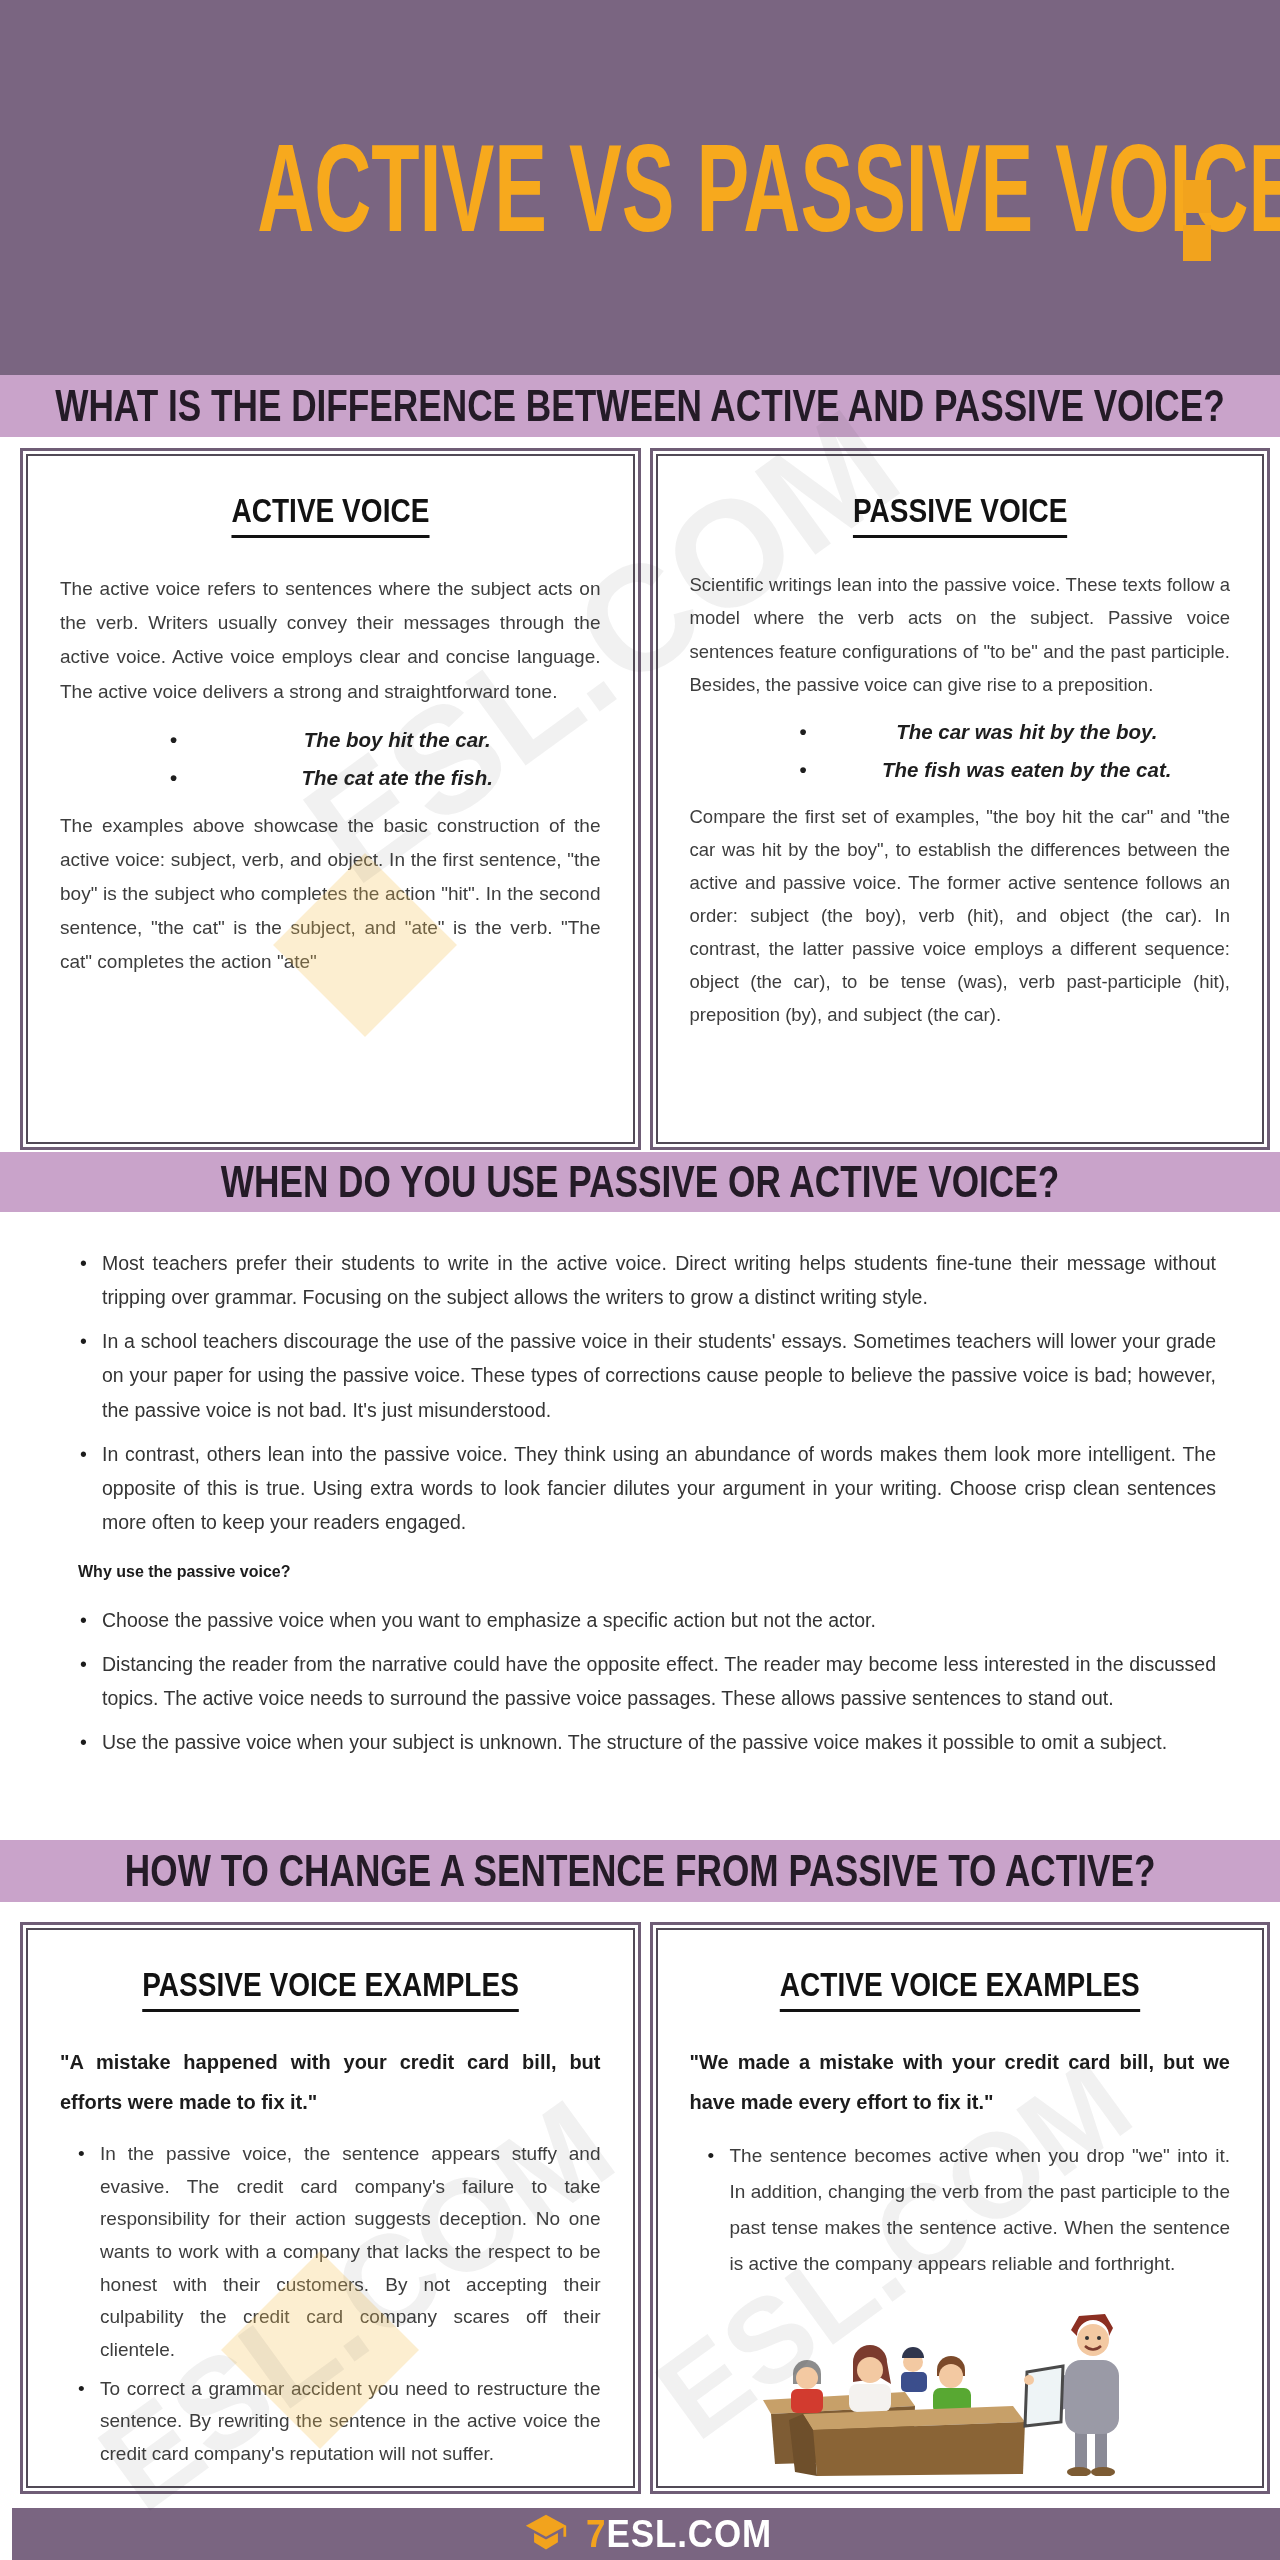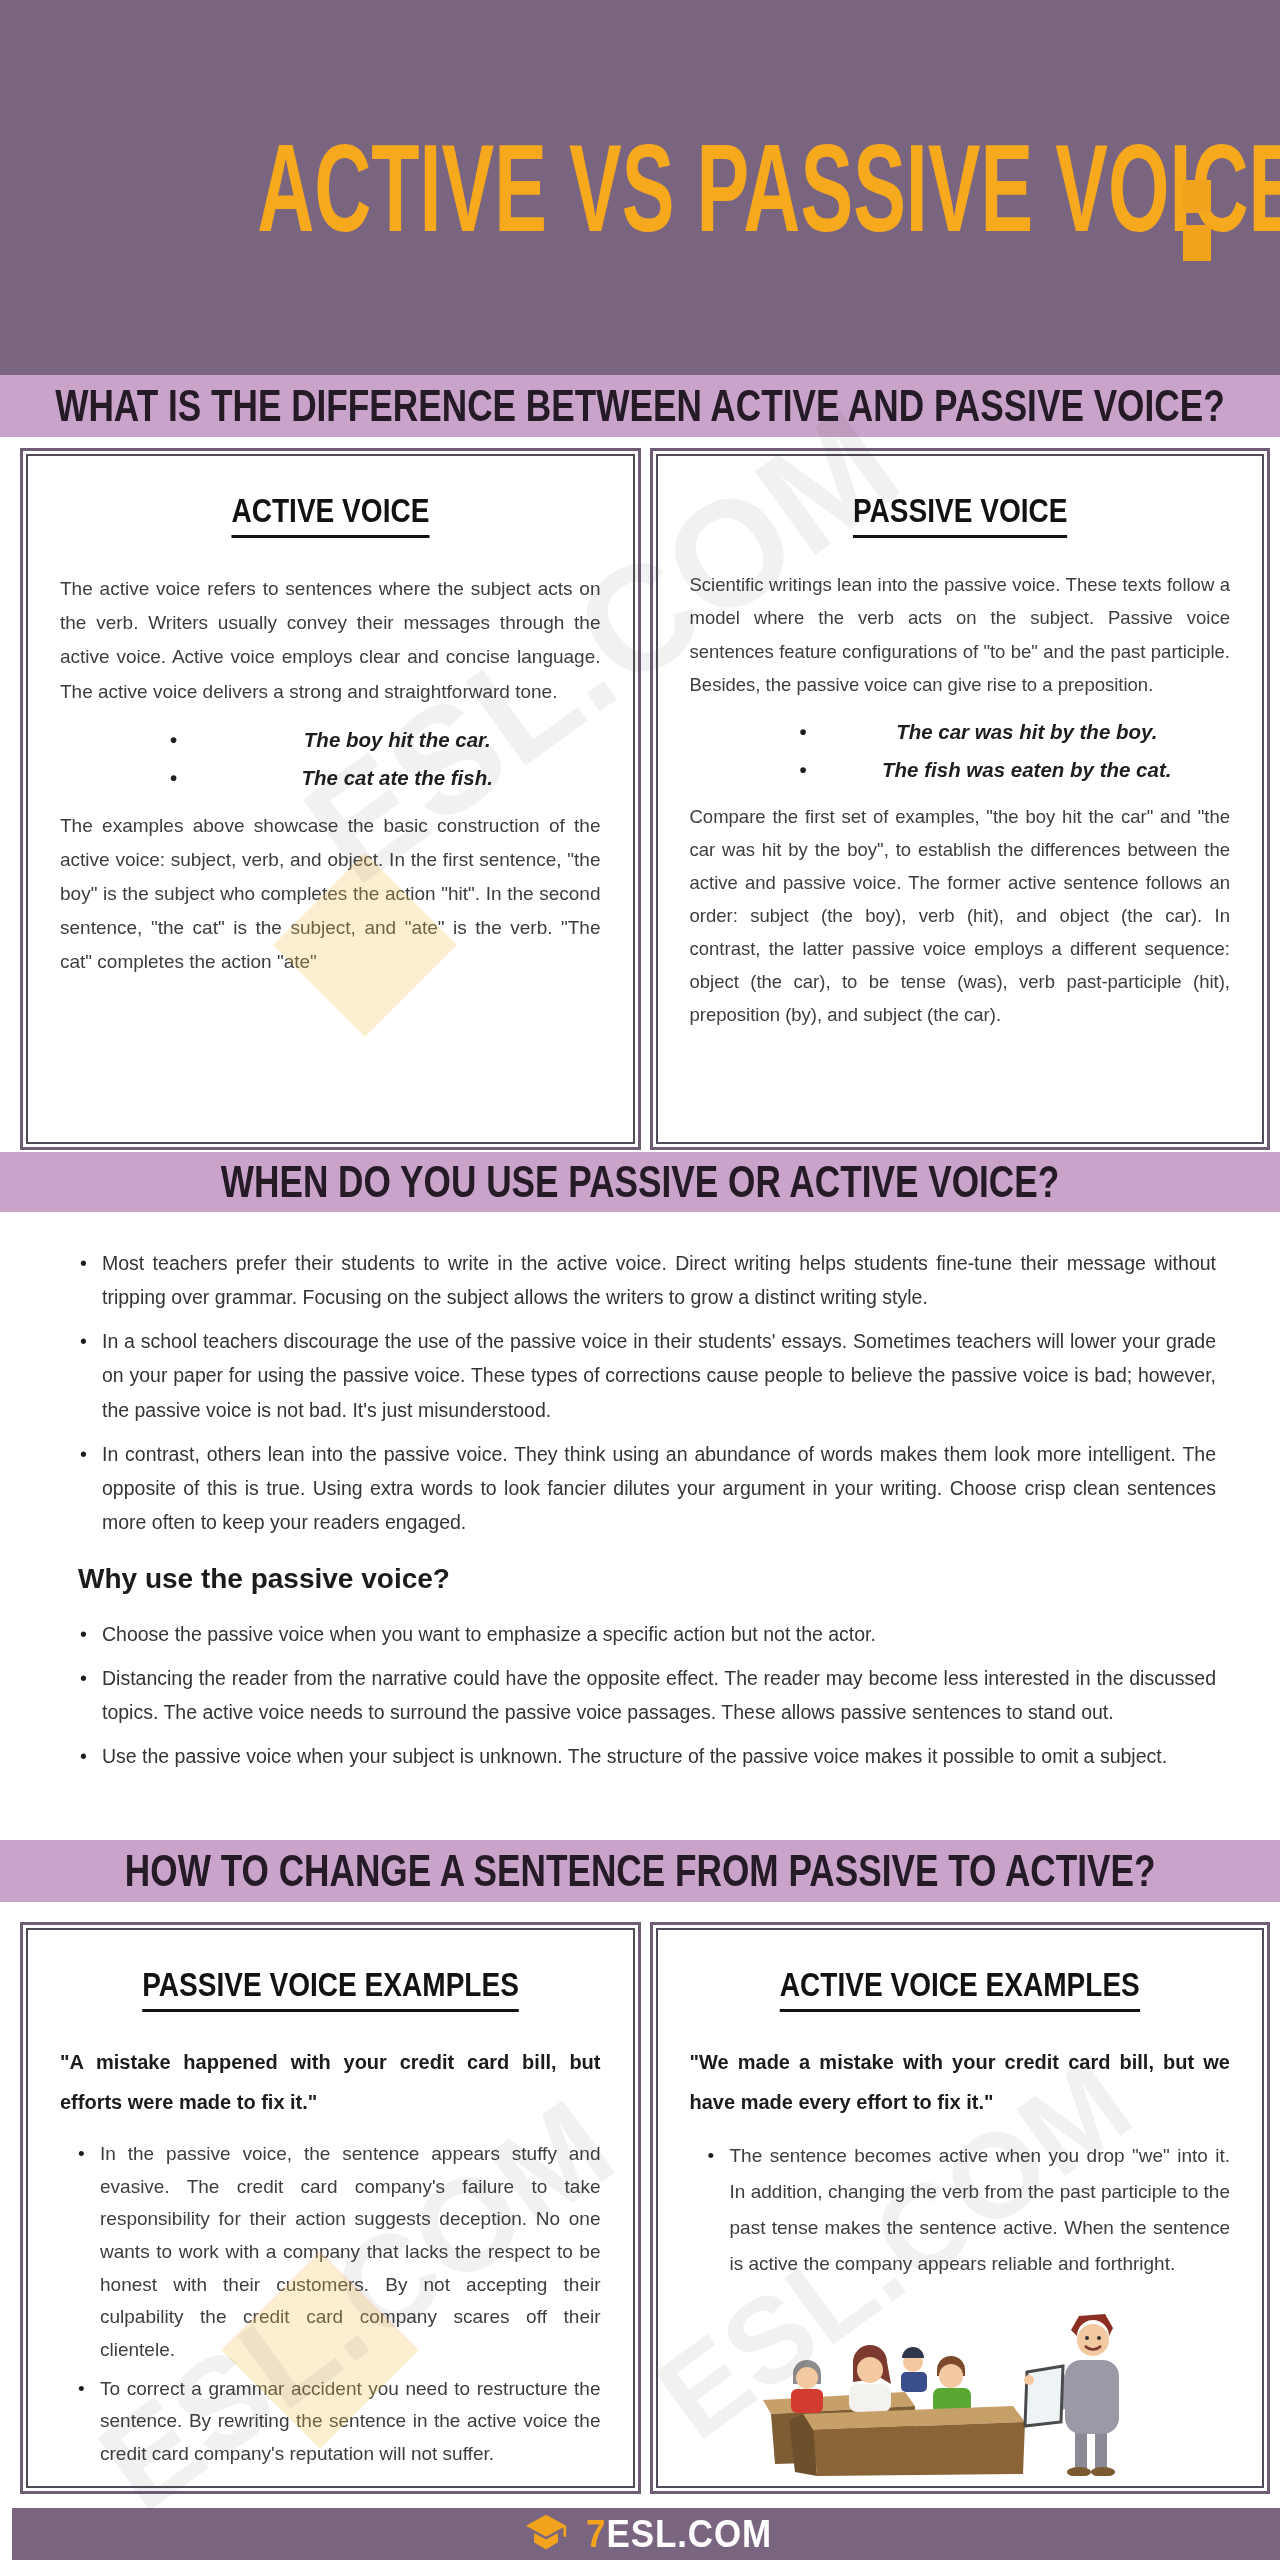--- a/index.html
+++ b/index.html
@@ -39,21 +39,21 @@
                  font-style:italic; color:#1e1e1e; padding-left:22px;text-align:center; }
   .examples li::before { content:"\2022"; position:absolute; left:0; top:0; font-style:normal; }
 
   
   .when-section { position:absolute; top:1212px; left:0; width:1280px; height:628px;
                   box-sizing:border-box; padding:34px 64px 0 78px; }
   .plain-list { list-style:none; margin:0; padding:0; }
   .plain-list li { position:relative; padding-left:24px; font-size:19.5px; line-height:1.75;
                    color:#343434; text-align:justify; margin-bottom:10px; }
   .plain-list li::before { content:"\2022"; position:absolute; left:2px; top:0; color:#1c1c1c; }
-  .sub-heading { font-size:28px; font-weight:bold; color:#1c1c1c; margin:24px 0 22px 0; }
+  .sub-heading { font-size:16px; font-weight:bold; color:#1c1c1c; margin:24px 0 22px 0; }
 
   
   .quote { margin:30px 2px 0 2px; font-size:20px; line-height:2.0; font-weight:bold;
            color:#1c1c1c; text-align:justify; }
   .ex-list { list-style:none; margin:16px 0 0 0; padding:0 2px 0 20px; }
   .ex-list li { position:relative; padding-left:22px; font-size:19px; line-height:1.72;
                 color:#3d3d3d; text-align:justify; margin-bottom:6px; }
   .ex-list li::before { content:"\2022"; position:absolute; left:0; top:0; color:#1c1c1c; }
   .illustration-wrap { text-align:center; margin-top:6px; }
 

